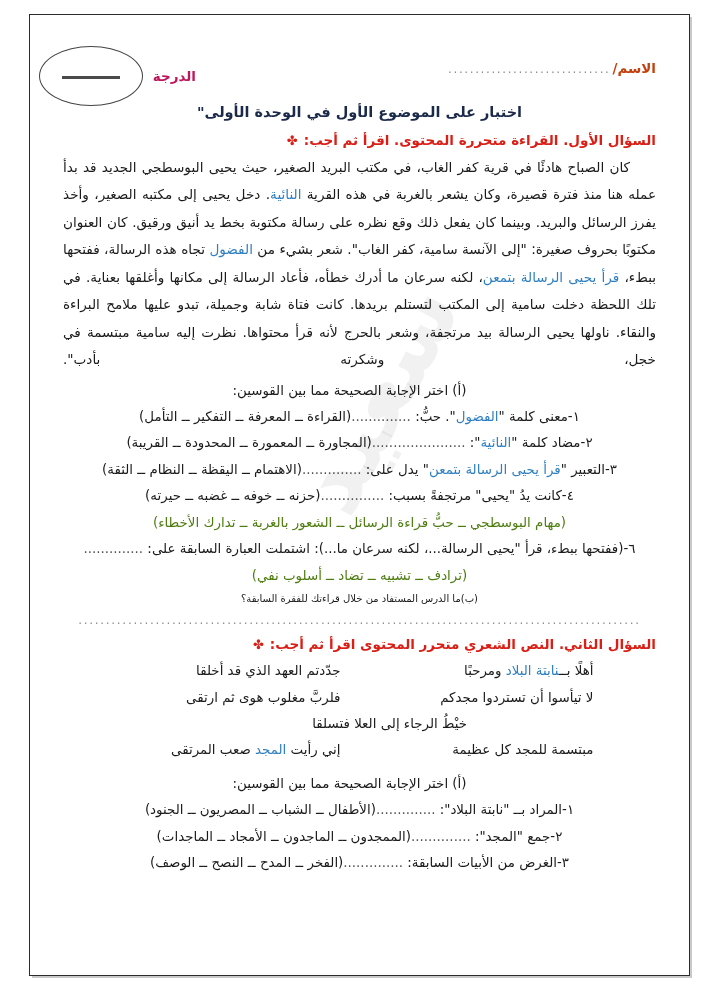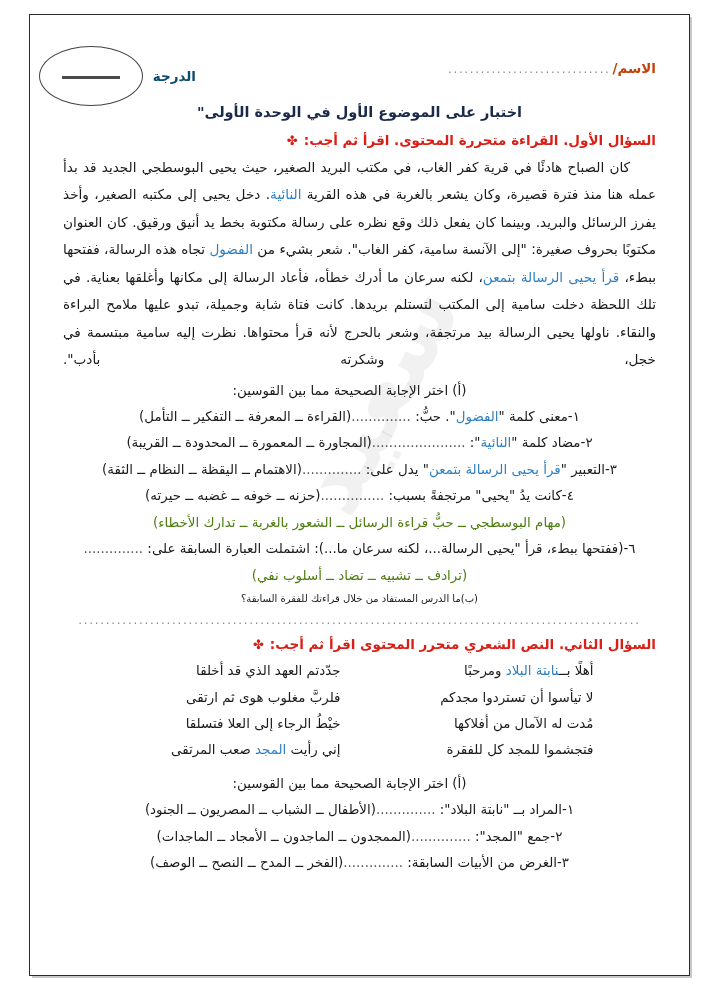--- a/index.html
+++ b/index.html
@@ -107,21 +107,21 @@
   }
   .grade-field {
     position: absolute;
     right: 460px;
     top: 16px;
     display: flex;
     align-items: center;
     gap: 10px;
   }
   .grade-label {
-    color: #0c4a6e;
+    color: #be185d;
     font-weight: bold;
     font-size: 13.5px;
     white-space: nowrap;
   }
   .grade-oval {
     position: relative;
     width: 102px;
     height: 58px;
     border: 1.5px solid #444;
     border-radius: 50%;
@@ -331,26 +331,25 @@
         <span class="hemistich-a"><span>أهلًا بــ</span><span class="hl">نابتة البلاد</span><span> ومرحبًا</span></span>
         <span class="hemistich-b">جدّدتم العهد الذي قد أخلقا</span>
       </div>
 
       <div class="poem-line">
         <span class="hemistich-a">لا تيأسوا أن تستردوا مجدكم</span>
         <span class="hemistich-b">فلربَّ مغلوب هوى ثم ارتقى</span>
       </div>
 
       <div class="poem-line">
-        <span class="hemistich-a">مُدت له الآمال من أفلاكها</span>
         <span class="hemistich-b">خيْطُ الرجاء إلى العلا فتسلقا</span>
       </div>
 
       <div class="poem-line">
-        <span class="hemistich-a">فتجشموا للمجد كل للفقرة</span>
+        <span class="hemistich-a">مبتسمة للمجد كل عظيمة</span>
         <span class="hemistich-b">إني رأيت <span class="hl">المجد</span> صعب المرتقى</span>
       </div>
 
     </div>
 
     <div class="q-part part-label">(أ) اختر الإجابة الصحيحة مما بين القوسين:</div>
 
     <div class="q-item">
       <span>١-</span><span>المراد بــ "نابتة البلاد": </span><span class="blank">..............</span><span>(الأطفال ــ الشباب ــ المصريون ــ الجنود)</span>
     </div>

